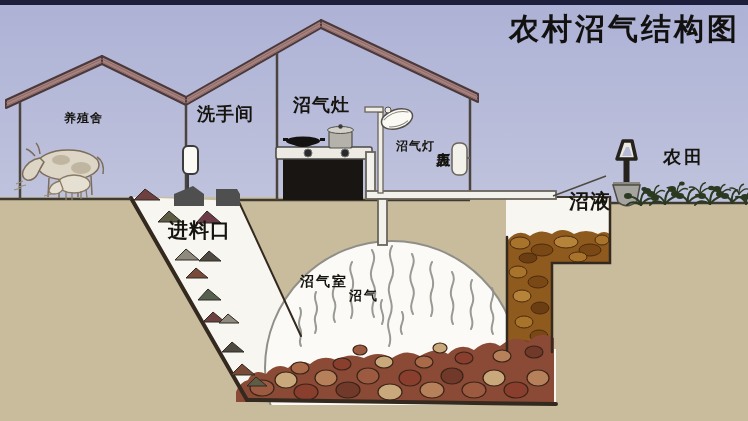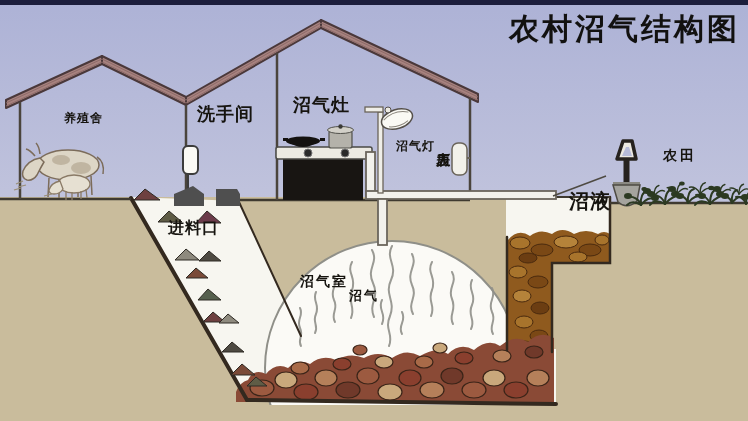--- a/index.html
+++ b/index.html
@@ -16,25 +16,25 @@
   .lbl-title{
     right:8px;top:13px;font-size:30px;font-weight:900;letter-spacing:3px;
     color:var(--c-title-text,#111);
   }
   .lbl-breeding{left:64px;top:112px;font-size:12px;}
   .lbl-washroom{left:186px;top:105px;font-size:18px;margin-left:11px;}
   .lbl-stove{left:293px;top:96px;font-size:18px;}
   .lbl-lamp{left:396px;top:140px;font-size:12px;}
   .lbl-gauge{left:436px;top:142px;font-size:14px;letter-spacing:0;
     writing-mode:vertical-rl;text-orientation:upright;}
-  .lbl-inlet{left:168px;top:220px;font-size:16px;}
+  .lbl-inlet{left:168px;top:220px;font-size:20px;}
   .lbl-gas{left:349px;top:254px;font-size:13px;letter-spacing:2px;margin-top:35px;}
   .lbl-chamber{left:300px;top:274px;font-size:14px;letter-spacing:2px;}
   .lbl-slurry{left:569px;top:191px;font-size:20px;}
-  .lbl-farm{left:663px;top:148px;font-size:14px;letter-spacing:3px;}
+  .lbl-farm{left:663px;top:148px;font-size:18px;letter-spacing:3px;}
 </style>
 </head>
 <body>
 
 <div class="stage">
 
 <svg width="748" height="421" viewBox="0 0 748 421">
 
   <rect x="0" y="0" width="748" height="5" style="fill:var(--c-top-bar,#1c1e3c)"></rect>
 

